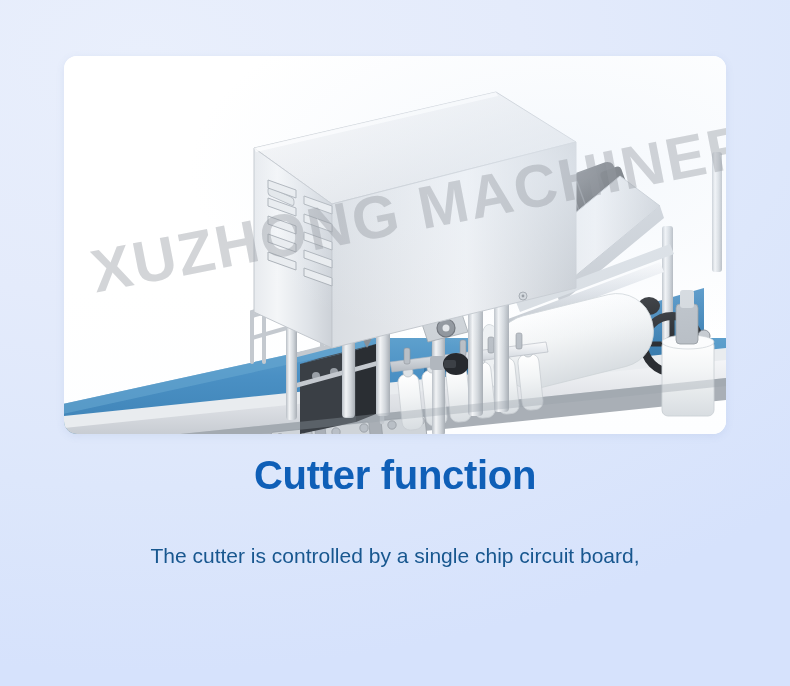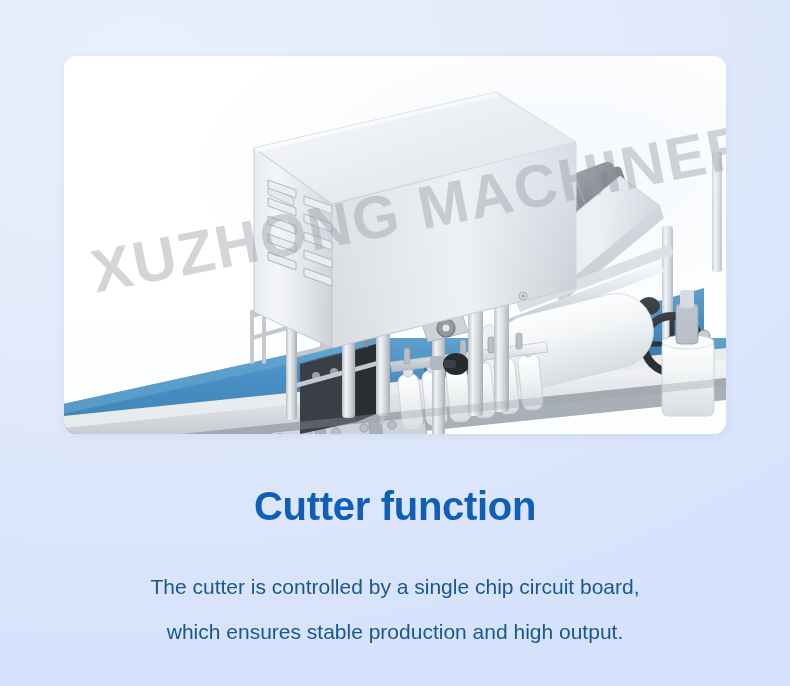--- a/index.html
+++ b/index.html
@@ -81,21 +81,21 @@
   
   .caption {
     position: absolute;
     left: 0;
     top: 434px;
     width: 790px;
     text-align: center;
   }
   .title {
     margin: 0;
-    padding-top: 48px;
+    padding-top: 17px;
     font-family: "Liberation Sans", sans-serif;
     font-weight: 700;
     font-size: 40px;
     line-height: 48px;
     letter-spacing: -0.3px;
     color: #0f5fb7;
   }
   .sub {
     margin: 12px;
     padding-top: 22px;
@@ -365,17 +365,16 @@
 
     <div class="photo-wash"></div>
 
     <div class="watermark">XUZHONG MACHINERY</div>
   </div>
 
   <div class="caption">
     <h1 class="title">Cutter function</h1>
     <p class="sub">
       <span>The cutter is controlled by a single chip circuit board,</span>
-      <span>which ensures stable production and high output.</span>
     </p>
   </div>
 
 </div>
 
 </body></html>

